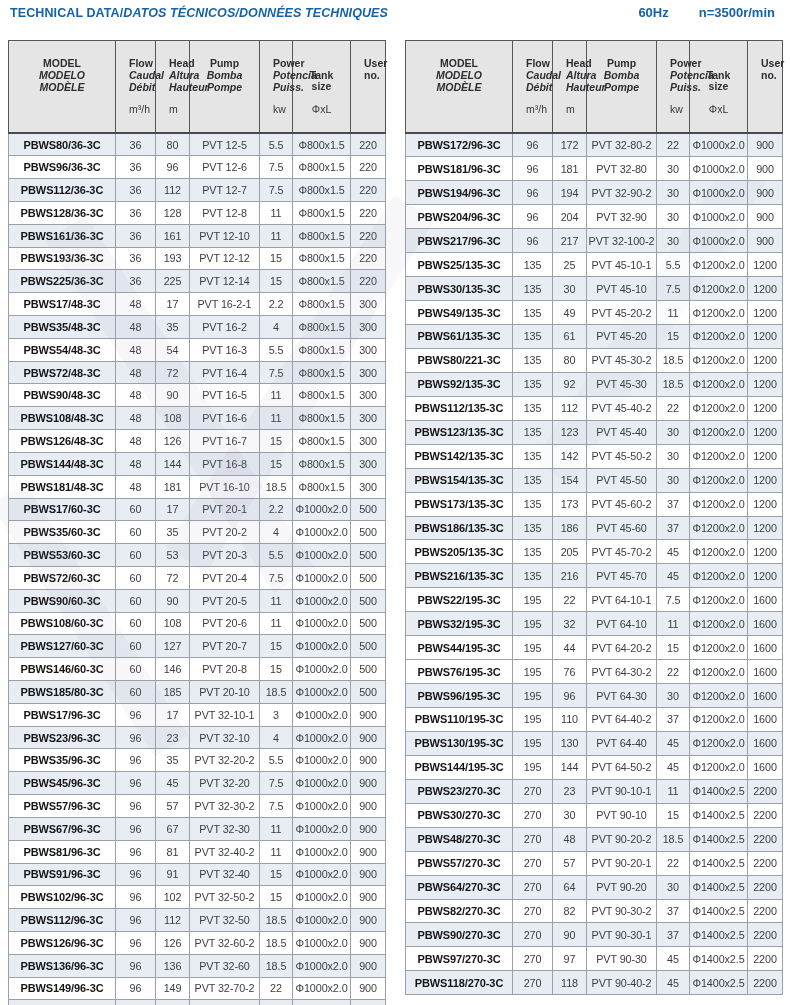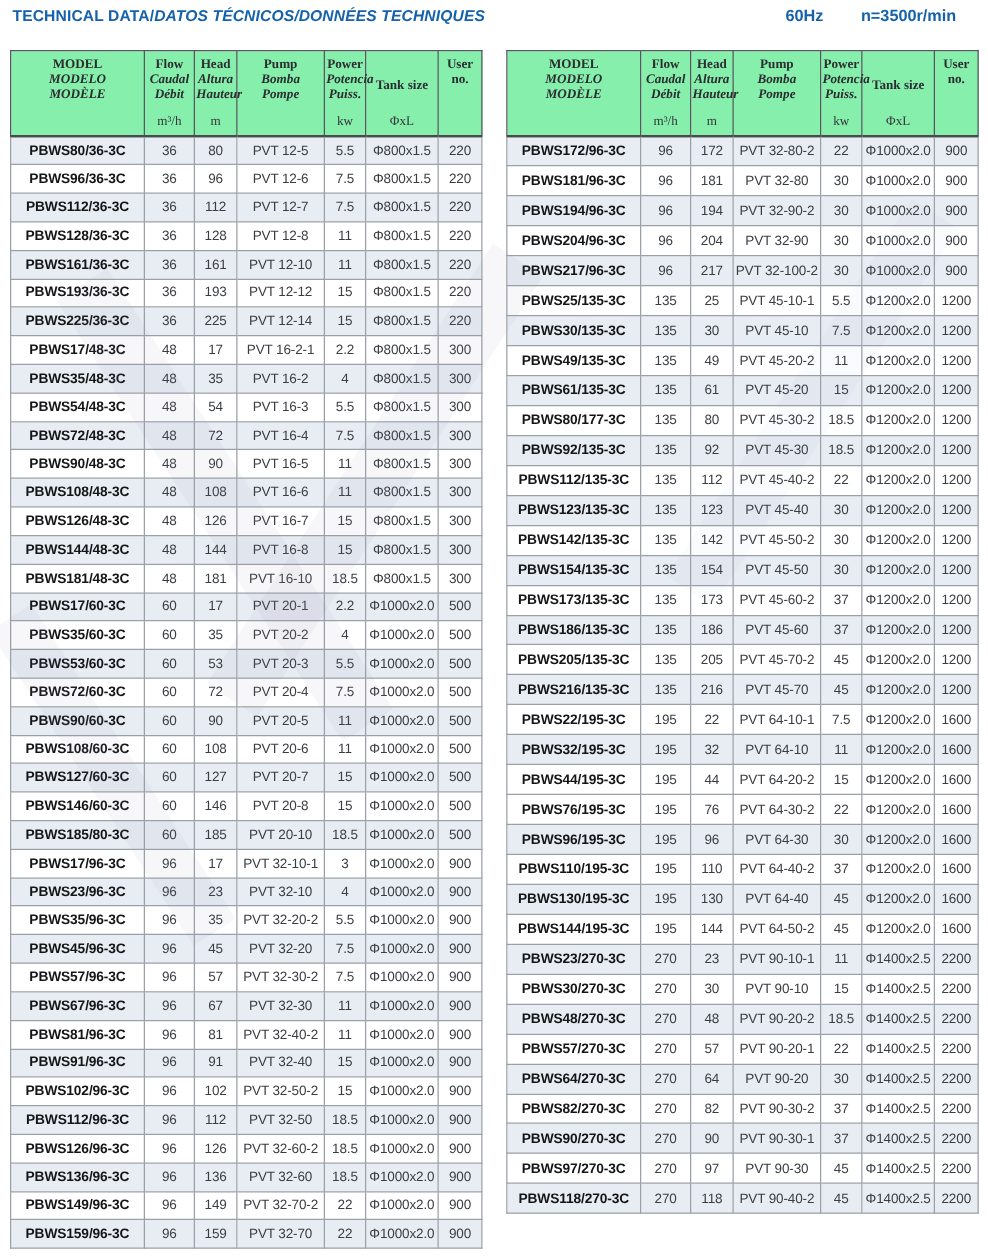--- a/index.html
+++ b/index.html
@@ -14,40 +14,40 @@
   .titlebar {
     position:absolute; top:0; left:0; width:790px; height:30px;text-align:center;
   }
   .page-title {
     position:absolute; left:10px; top:6px;
     font-size:12.5px; font-weight:bold; color:#1562ab;
     letter-spacing:0.1px; white-space:nowrap;
   }
   .page-title .it { font-style:italic; }
   .specs {
-    position:absolute; right:25px; top:5px;
+    position:absolute; right:15px; top:5px;
     display:flex; gap:30px;
     font-size:13px; font-weight:bold; color:#1562ab;
   }
   .tables-wrap { position:absolute; top:40px; left:0; width:790px; }
   table.spec-table {
     border-collapse:collapse; table-layout:fixed;
     position:absolute; top:0;
     background:#fff;
     border:1px solid #6e737a;
   }
   table.t-left  { left:8px;   width:377px; }
   table.t-right { left:405px; width:377px; }
   thead tr { height:67px; }
   th {
     border:1px solid #54585d;
     border-bottom:2px solid #474b50;
-    background:#86efac;
+    background:#e5e5e5;
     font-size:10.5px; font-weight:bold; color:#2b2d30;
-    vertical-align:top; padding:0;font-family:Liberation Serif, serif;
+    vertical-align:top; padding:12px;
   }
   .hwrap { display:flex; flex-direction:column; height:67px; padding:5px 1px 3px; }
   .hlines { display:flex; flex-direction:column; line-height:1.14; }
   .hlines .bi { font-style:italic; }
   .hmid { flex:1; display:flex; align-items:center; justify-content:center; line-height:1.1; }
   .hunit { margin-top:auto; font-weight:normal; font-size:10.5px; color:#35373a; line-height:1.1; padding-bottom:1px; }
   .hfill { flex:1; }
   td {
     border:1px solid #9aa0a7;
     text-align:center; vertical-align:middle;
@@ -672,21 +672,21 @@
         <tr class="stripe">
           <td class="model">PBWS61/135-3C</td>
           <td>135</td>
           <td>61</td>
           <td>PVT 45-20</td>
           <td>15</td>
           <td>Φ1200x2.0</td>
           <td>1200</td>
         </tr>
         <tr>
-          <td class="model">PBWS80/177-3C</td>
+          <td class="model">PBWS80/221-3C</td>
           <td>135</td>
           <td>80</td>
           <td>PVT 45-30-2</td>
           <td>18.5</td>
           <td>Φ1200x2.0</td>
           <td>1200</td>
         </tr>
         <tr class="stripe">
           <td class="model">PBWS92/135-3C</td>
           <td>135</td>

